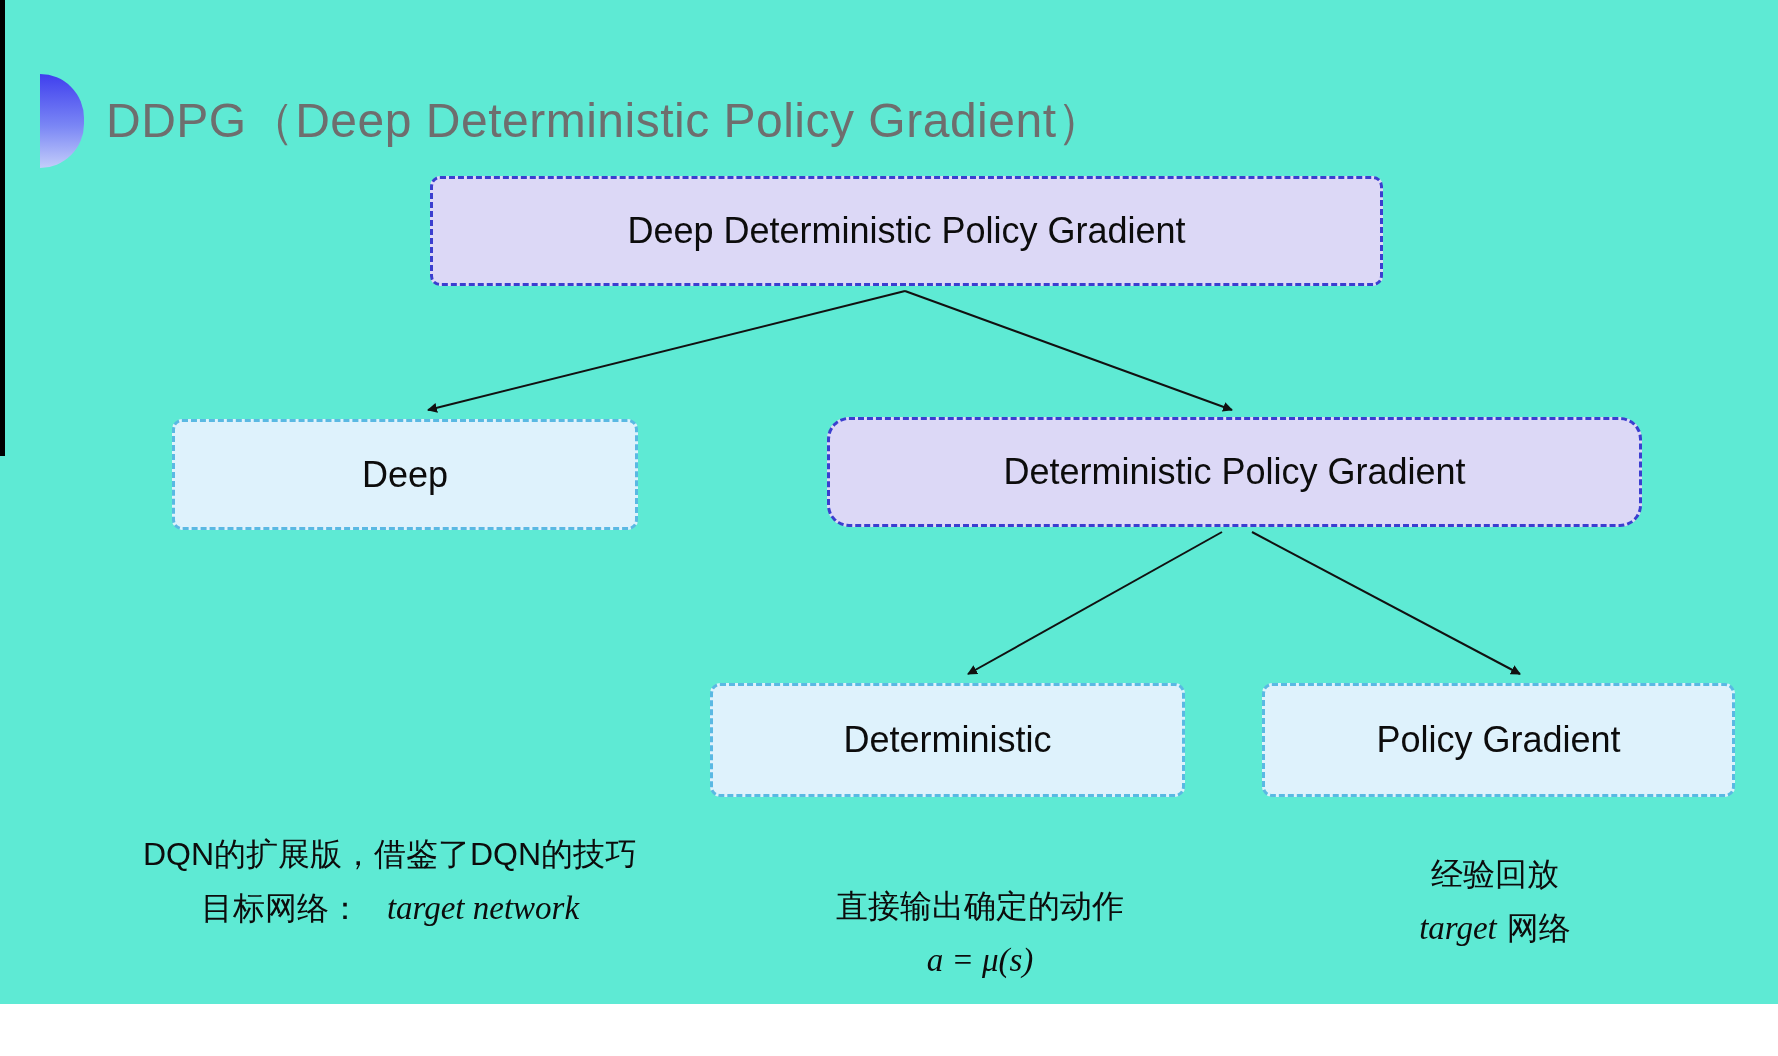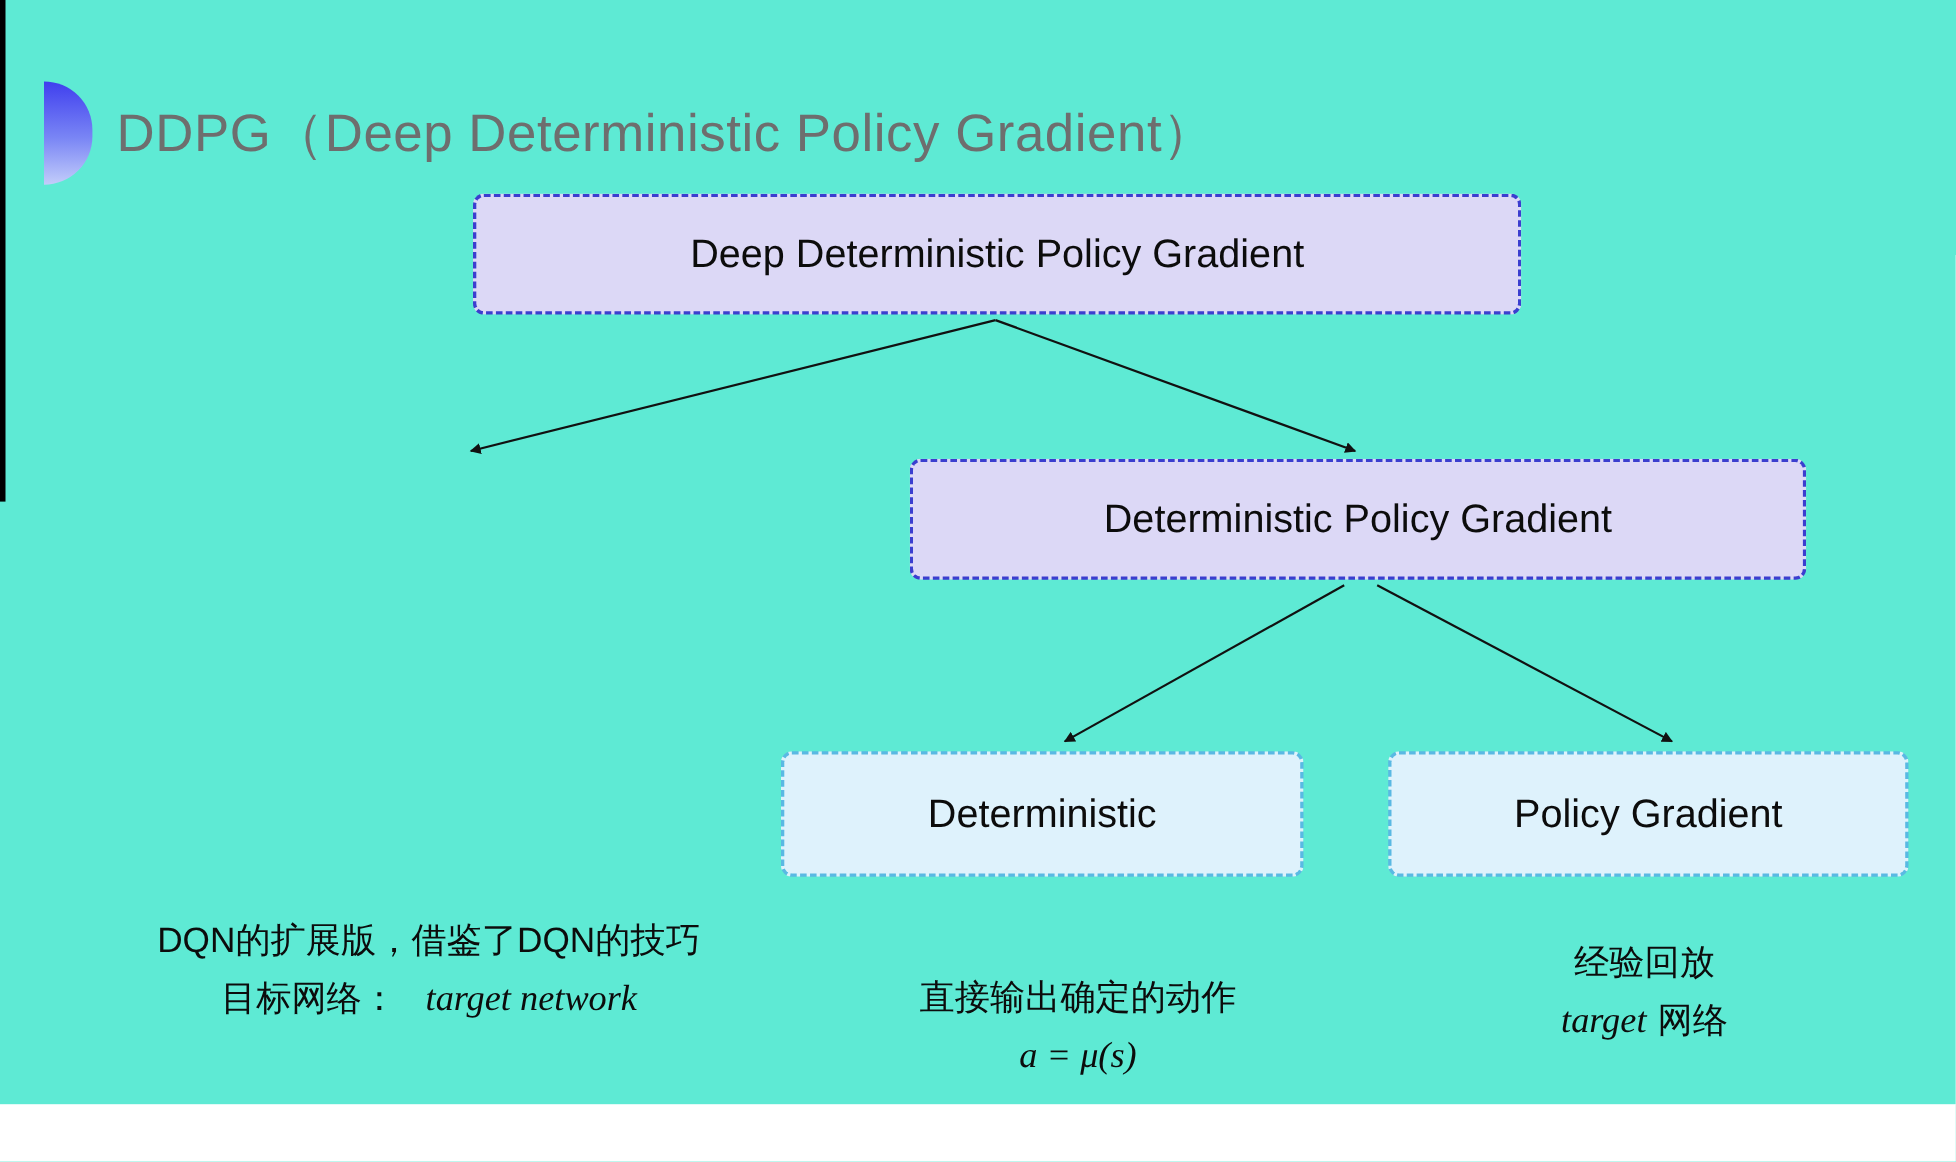--- a/index.html
+++ b/index.html
@@ -35,21 +35,21 @@
     display:flex;align-items:center;justify-content:center;
     font-size:36px;
     color:#0c0c0c;
     box-sizing:border-box;
     white-space:nowrap;
   }
   .node.lavender{background:#dcd8f6;border:3px dashed #3b3ecf;}
   .node.cyan{background:#def2fc;border:3px dashed #5ab9e3;}
   #node-ddpg{left:430px;top:176px;width:953px;height:110px;}
   #node-deep{left:172px;top:419px;width:466px;height:111px;}
-  #node-dpg{left:827px;top:417px;width:815px;height:110px;}
+  #node-dpg{left:827px;top:417px;width:815px;height:110px;border-radius:22px;}
   #node-deterministic{left:710px;top:683px;width:475px;height:114px;}
   #node-policy-gradient{left:1262px;top:683px;width:473px;height:114px;}
   #arrow-layer{position:absolute;left:0;top:0;width:1778px;height:1056px;pointer-events:none;}
   .annot{
     position:absolute;
     text-align:center;
     font-size:32px;
     line-height:1.65;
     color:#0c0c0c;
     white-space:nowrap;
@@ -86,20 +86,23 @@
     <line x1="905" y1="291" x2="428" y2="410" stroke="#111111" stroke-width="2" marker-end="url(#ah)"></line>
     <line x1="905" y1="291" x2="1232" y2="410" stroke="#111111" stroke-width="2" marker-end="url(#ah)"></line>
     <line x1="1222" y1="532" x2="968" y2="674" stroke="#111111" stroke-width="2" marker-end="url(#ah)"></line>
     <line x1="1252" y1="532" x2="1520" y2="674" stroke="#111111" stroke-width="2" marker-end="url(#ah)"></line>
   </svg>
 
   <div class="node lavender" id="node-ddpg">
     <span>Deep Deterministic Policy Gradient</span>
   </div>
 
+  <div class="node cyan" id="node-deep">
+    <span>Deep</span>
+  </div>
 
   <div class="node lavender" id="node-dpg">
     <span>Deterministic Policy Gradient</span>
   </div>
 
   <div class="node cyan" id="node-deterministic">
     <span>Deterministic</span>
   </div>
 
   <div class="node cyan" id="node-policy-gradient">

